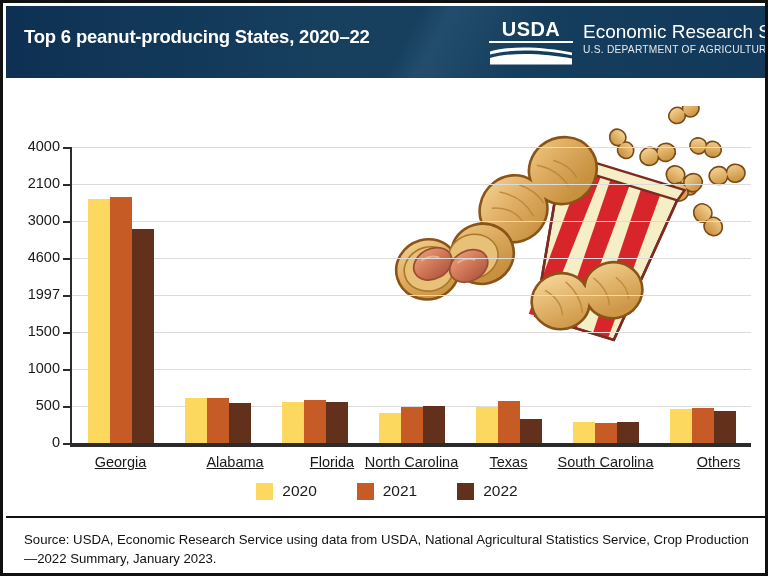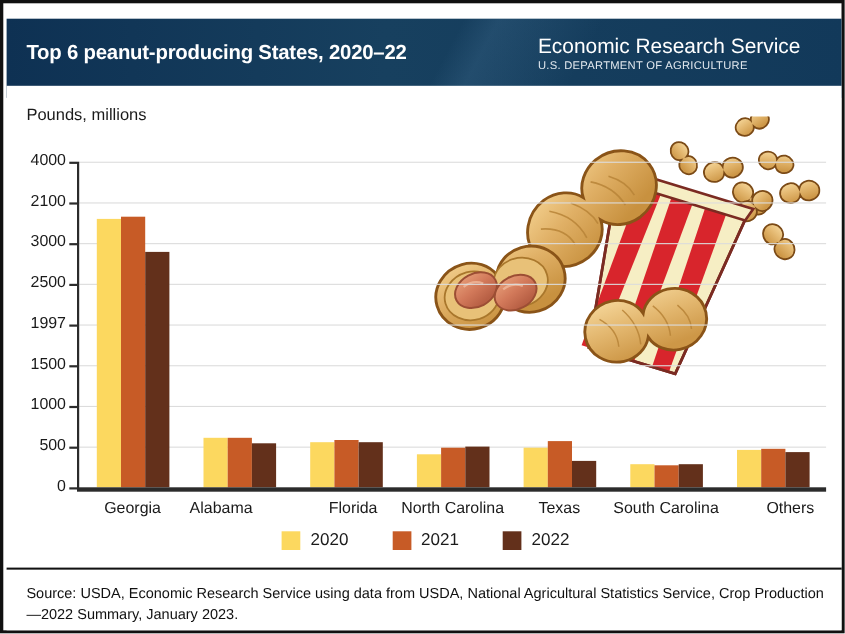--- a/index.html
+++ b/index.html
@@ -23,21 +23,20 @@
   
   #header {
     position: absolute;
     left: 3px; top: 3px;
     width: 762px;
     height: 72px;
     background:
       linear-gradient(118deg, rgba(255,255,255,0.00) 52%, rgba(120,170,210,0.13) 56%, rgba(255,255,255,0.00) 68%),
       linear-gradient(90deg, #0e3153 0%, #17405f 45%, #12395a 100%);
     overflow: hidden;
-    margin-top: 11px;
   }
   #header-title {
     position: absolute;
     left: 18px;
     top: 20px;
     color: #ffffff;
     font-size: 18.5px;
     font-weight: bold;
     letter-spacing: -0.2px;
     white-space: nowrap;
@@ -163,20 +162,21 @@
     bottom: 0;
   }
   .cat-label {
     position: absolute;
     text-align: right;
     font-size: 14.5px;
     color: #1a1a1a;
     white-space: nowrap;
     top: 376px;
     transform: translateX(-50%);
+    text-decoration: underline;
   }
 
   
   #legend {
     position: absolute;
     left: 0;
     top: 404px;
     width: 762px;
     display: flex;
     justify-content: center;
@@ -237,30 +237,36 @@
 </style>
 </head>
 <body>
 
 <div id="page">
 
   <div id="header">
     <div id="header-title">Top 6 peanut-producing States, 2020–22</div>
 
     <div id="usda-lockup">
+      <div id="usda-mark">
+        <div id="usda-wordmark">USDA</div>
+        <svg id="usda-swoosh" viewBox="0 0 84 19">
+          <path d="M1 5.5 C 22 -1, 58 1.5, 83 6.5 L 83 9.2 C 58 4.2, 22 2.2, 1 8.6 Z" fill="#ffffff"></path>
+          <path d="M1 12 C 24 5.5, 58 8, 83 12.6 L 83 18.4 L 1 18.4 Z" fill="#ffffff"></path>
+        </svg>
+      </div>
       <div id="ers-text">
         <div id="ers-line1">Economic Research Service</div>
         <div id="ers-line2">U.S. DEPARTMENT OF AGRICULTURE</div>
       </div>
     </div>
   </div>
 
   <div id="chart-area">
 
-    <div id="axis-unit-label">Pounds, millions</div>
 
     <svg id="peanut-art" viewBox="0 0 372 250">
       <defs>
         <linearGradient id="shellG" x1="0" y1="0" x2="0.4" y2="1">
           <stop offset="0%" stop-color="#f3d08e"></stop>
           <stop offset="45%" stop-color="#e0b066"></stop>
           <stop offset="100%" stop-color="#c8913f"></stop>
         </linearGradient>
         <linearGradient id="shellG2" x1="0" y1="0" x2="0.3" y2="1">
           <stop offset="0%" stop-color="#f6d89c"></stop>
@@ -343,21 +349,21 @@
         <ellipse cx="74" cy="42" rx="20" ry="15" fill="url(#kernelG)" stroke="#9c4e34" stroke-width="1.8" transform="rotate(-12 74 42)"></ellipse>
         <path d="M30 24 q10 -4 18 2" fill="none" stroke="#f0b99c" stroke-width="2" opacity="0.8"></path>
         <path d="M64 36 q10 -4 18 2" fill="none" stroke="#f0b99c" stroke-width="2" opacity="0.8"></path>
       </g>
     </svg>
 
     <div id="ytick-labels">
       <div class="ytick-label" style="top:69px">4000</div>
       <div class="ytick-label" style="top:106px">2100</div>
       <div class="ytick-label" style="top:143px">3000</div>
-      <div class="ytick-label" style="top:180px">2500</div>
+      <div class="ytick-label" style="top:180px">4600</div>
       <div class="ytick-label" style="top:217px">1997</div>
       <div class="ytick-label" style="top:254px">1500</div>
       <div class="ytick-label" style="top:291px">1000</div>
       <div class="ytick-label" style="top:328px">500</div>
       <div class="ytick-label" style="top:365px">0</div>
     </div>
 
     <div class="ytick-mark" style="top:69px"></div>
     <div class="ytick-mark" style="top:106px"></div>
     <div class="ytick-mark" style="top:143px"></div>
@@ -400,22 +406,22 @@
           <div class="bar" style="left: 619.5px; width: 22px; height: 34.78px; background: rgb(199, 91, 38);"></div>
           <div class="bar" style="left: 641.5px; width: 22px; height: 31.82px; background: rgb(99, 48, 27);"></div>
         </div>
     </div>
 
     <div id="yaxis-line"></div>
     <div id="xaxis-line"></div>
 
     <div id="cat-labels">
         <div class="cat-label" style="left: 114.5px;">Georgia</div>
-        <div class="cat-label" style="left: 195px;">Alabama</div>
-        <div class="cat-label" style="left: 315px;">Florida</div>
+        <div class="cat-label" style="left: 229px;">Alabama</div>
+        <div class="cat-label" style="left: 326px;">Florida</div>
         <div class="cat-label" style="left: 405.5px;">North Carolina</div>
         <div class="cat-label" style="left: 502.5px;">Texas</div>
         <div class="cat-label" style="left: 599.5px;">South Carolina</div>
         <div class="cat-label" style="left: 696.5px; margin-left: 16px;">Others</div>
       </div>
 
     <div id="legend">
         <div class="legend-item">
           <span class="legend-swatch" style="background: rgb(252, 216, 95);"></span>
           <span class="legend-label">2020</span>

